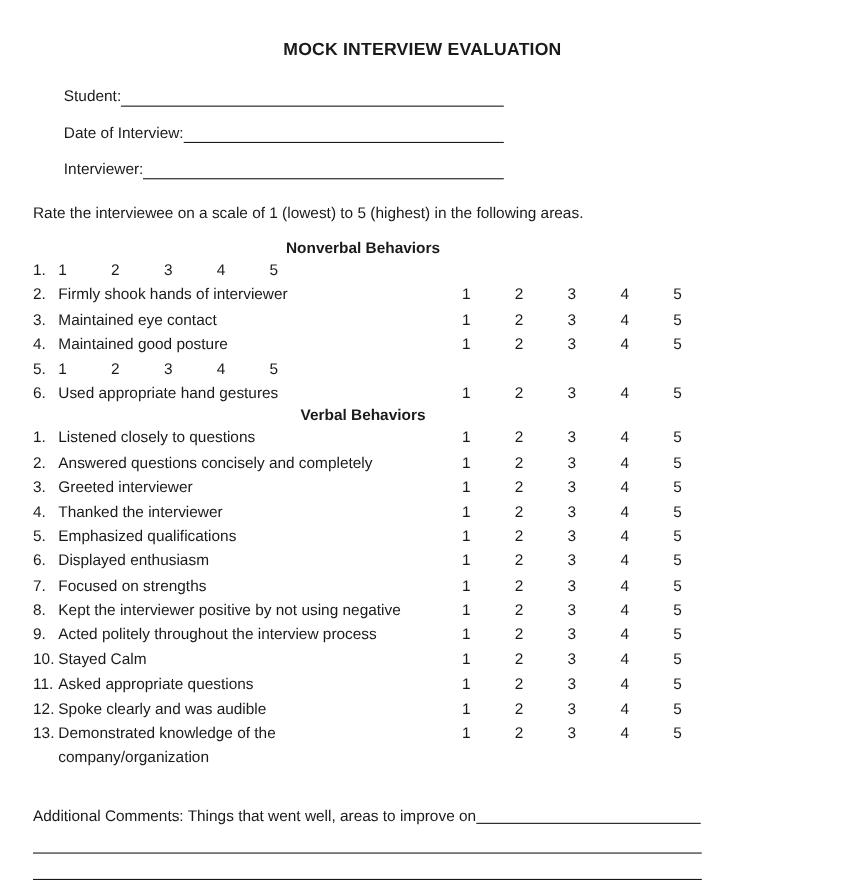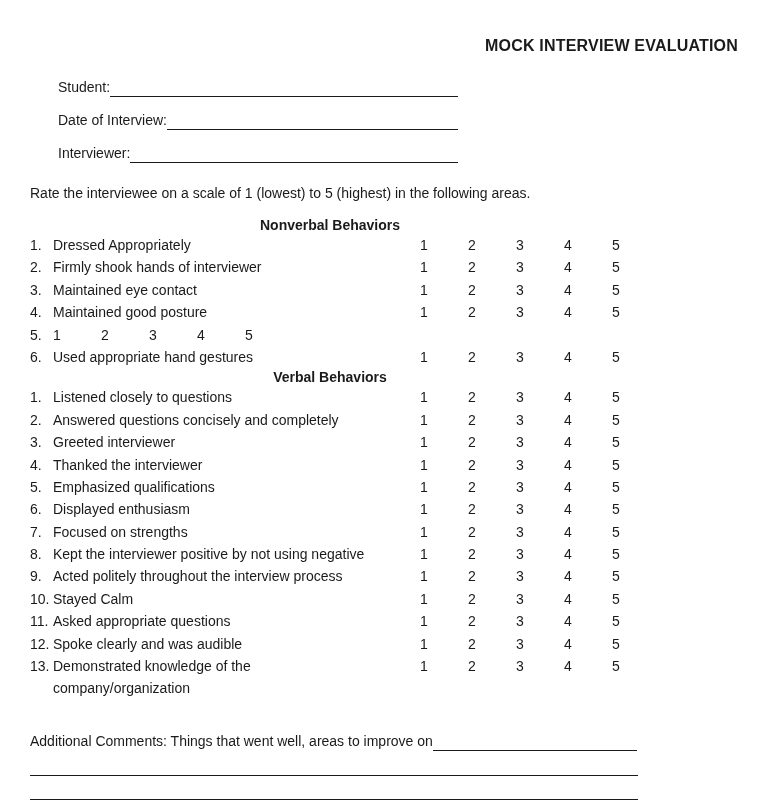--- a/index.html
+++ b/index.html
@@ -10,21 +10,21 @@
     color:#1a1a1a;
     font-family:"Liberation Sans", sans-serif;
     font-size:14px;
     overflow:hidden;
   }
   .content { padding-left:30px; }
 
   .doc-title {
     padding-top:36px;
     width:708px;
-    text-align:right;
+    text-align:center;
     font-weight:700;
     font-size:16px;
     line-height:20px;
     letter-spacing:0.2px;
   }
 
   .field-row {
     display:flex;
     width:400px;
     height:20px;
@@ -53,21 +53,21 @@
   .item-text { width:367px; flex:0 0 367px; white-space:nowrap; }
   .rate-cell { width:48px; flex:0 0 48px; text-align:left; }
   .item-cont { padding-left:23px; }
 
   .comments-row {
     display:flex;
     width:607px;
     height:20px;
     line-height:20px;
     margin-top:31px;
-    align-items:flex-end;
+    align-items:flex-start;
   }
   .comments-fill { flex:1; border-bottom:1.5px solid #1a1a1a; height:17px; }
 
   .blank-line {
     width:608px;
     height:0;
     border-bottom:1.5px solid #1a1a1a;
   }
   .blank-line.l1 { margin-top:24px; }
   .blank-line.l2 { margin-top:23px; }
@@ -94,21 +94,20 @@
       <span class="field-label">Interviewer:</span>
       <span class="field-fill"></span>
     </div>
 
     <div class="instruction">Rate the interviewee on a scale of 1 (lowest) to 5 (highest) in the following areas.</div>
 
     <div id="sections-container">
         <div class="section-heading">Nonverbal Behaviors</div>
         <div class="item-row">
           <span class="item-num">1.</span>
-          <span class="item-text">Dressed Appropriately</span>
           <span class="rate-cell">1</span>
           <span class="rate-cell">2</span>
           <span class="rate-cell">3</span>
           <span class="rate-cell">4</span>
           <span class="rate-cell">5</span>
         </div>
         <div class="item-row">
           <span class="item-num">2.</span>
           <span class="item-text">Firmly shook hands of interviewer</span>
           <span class="rate-cell">1</span>

